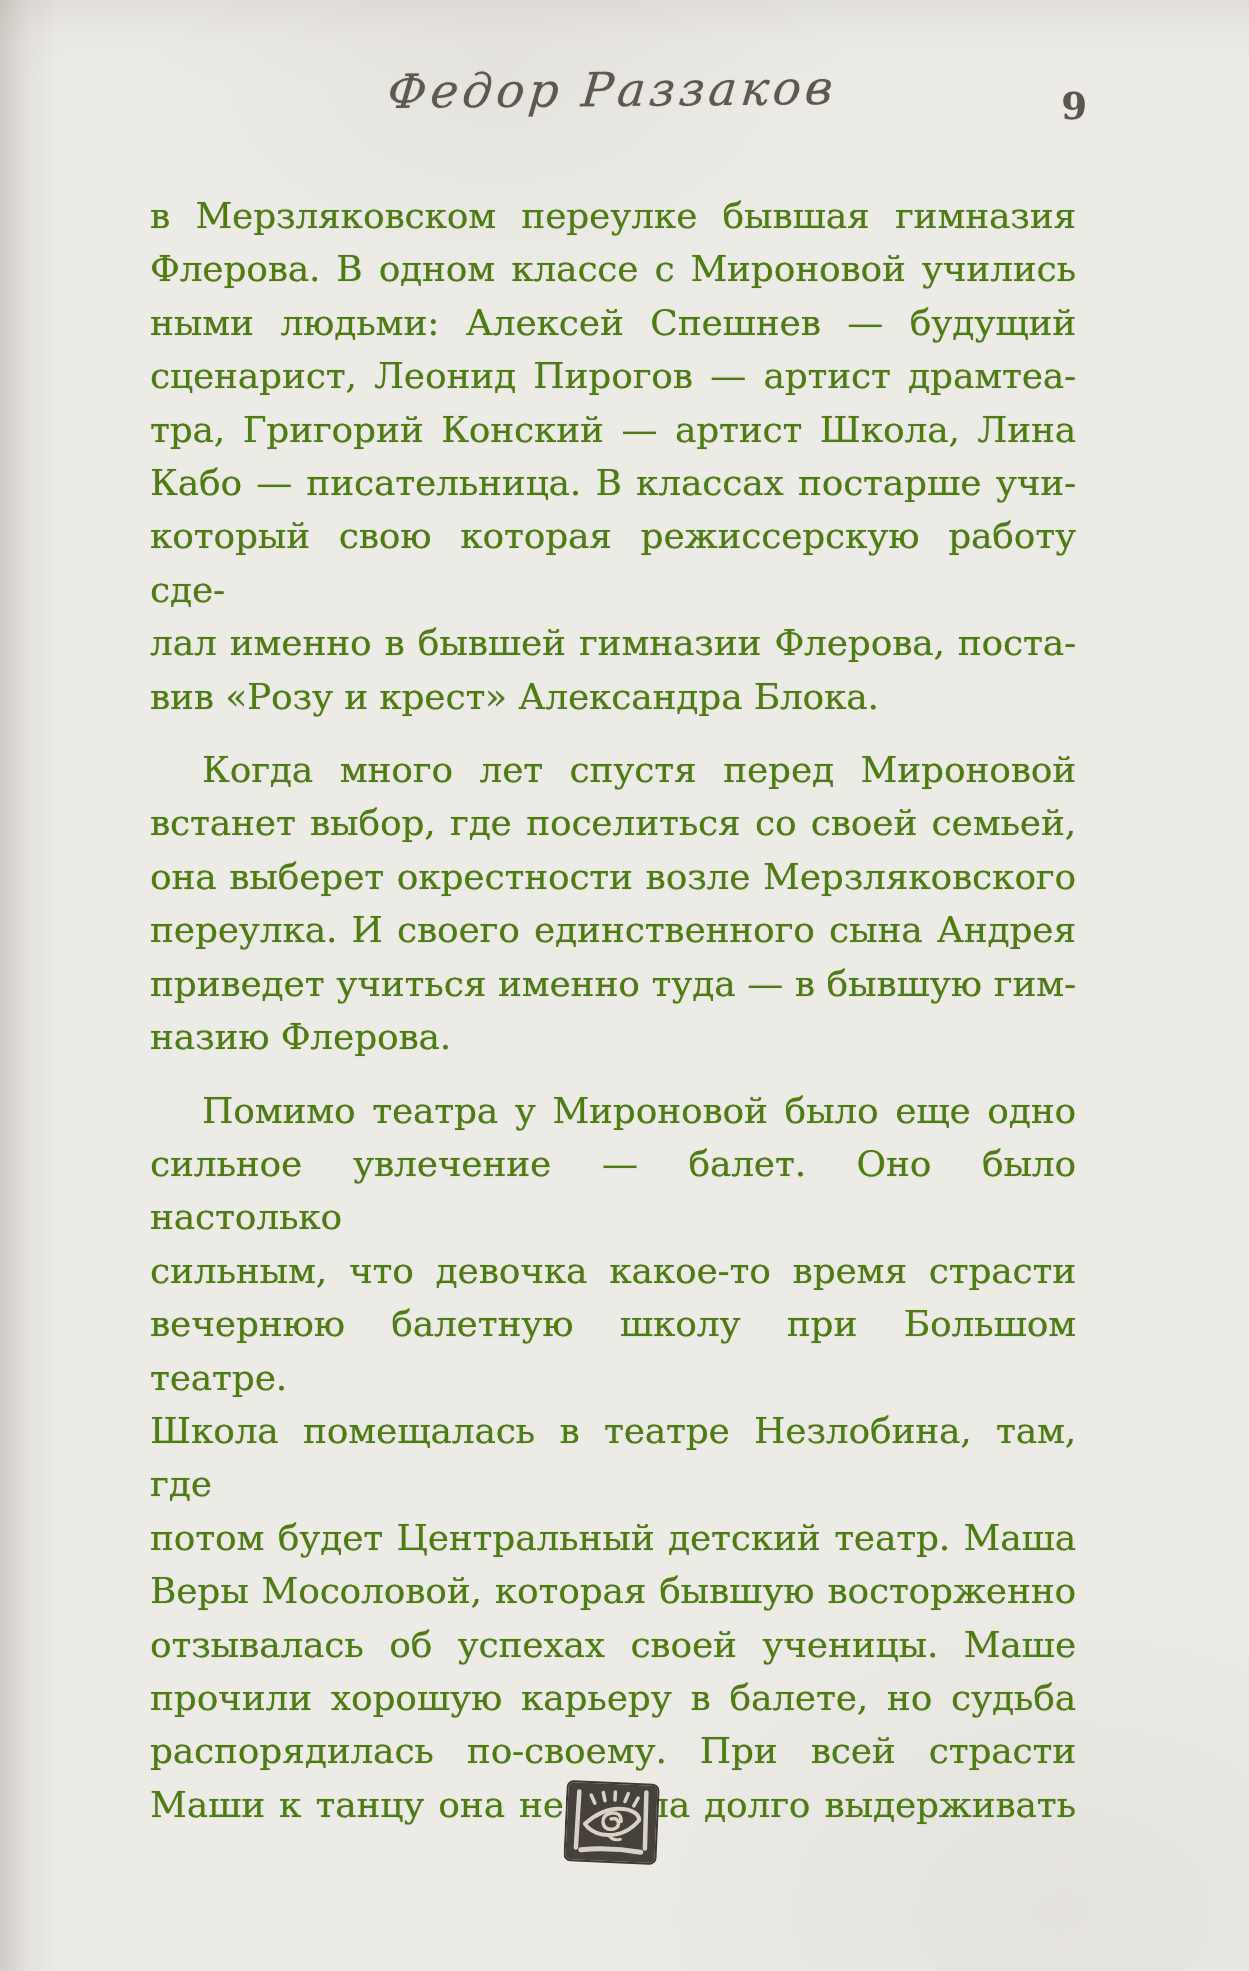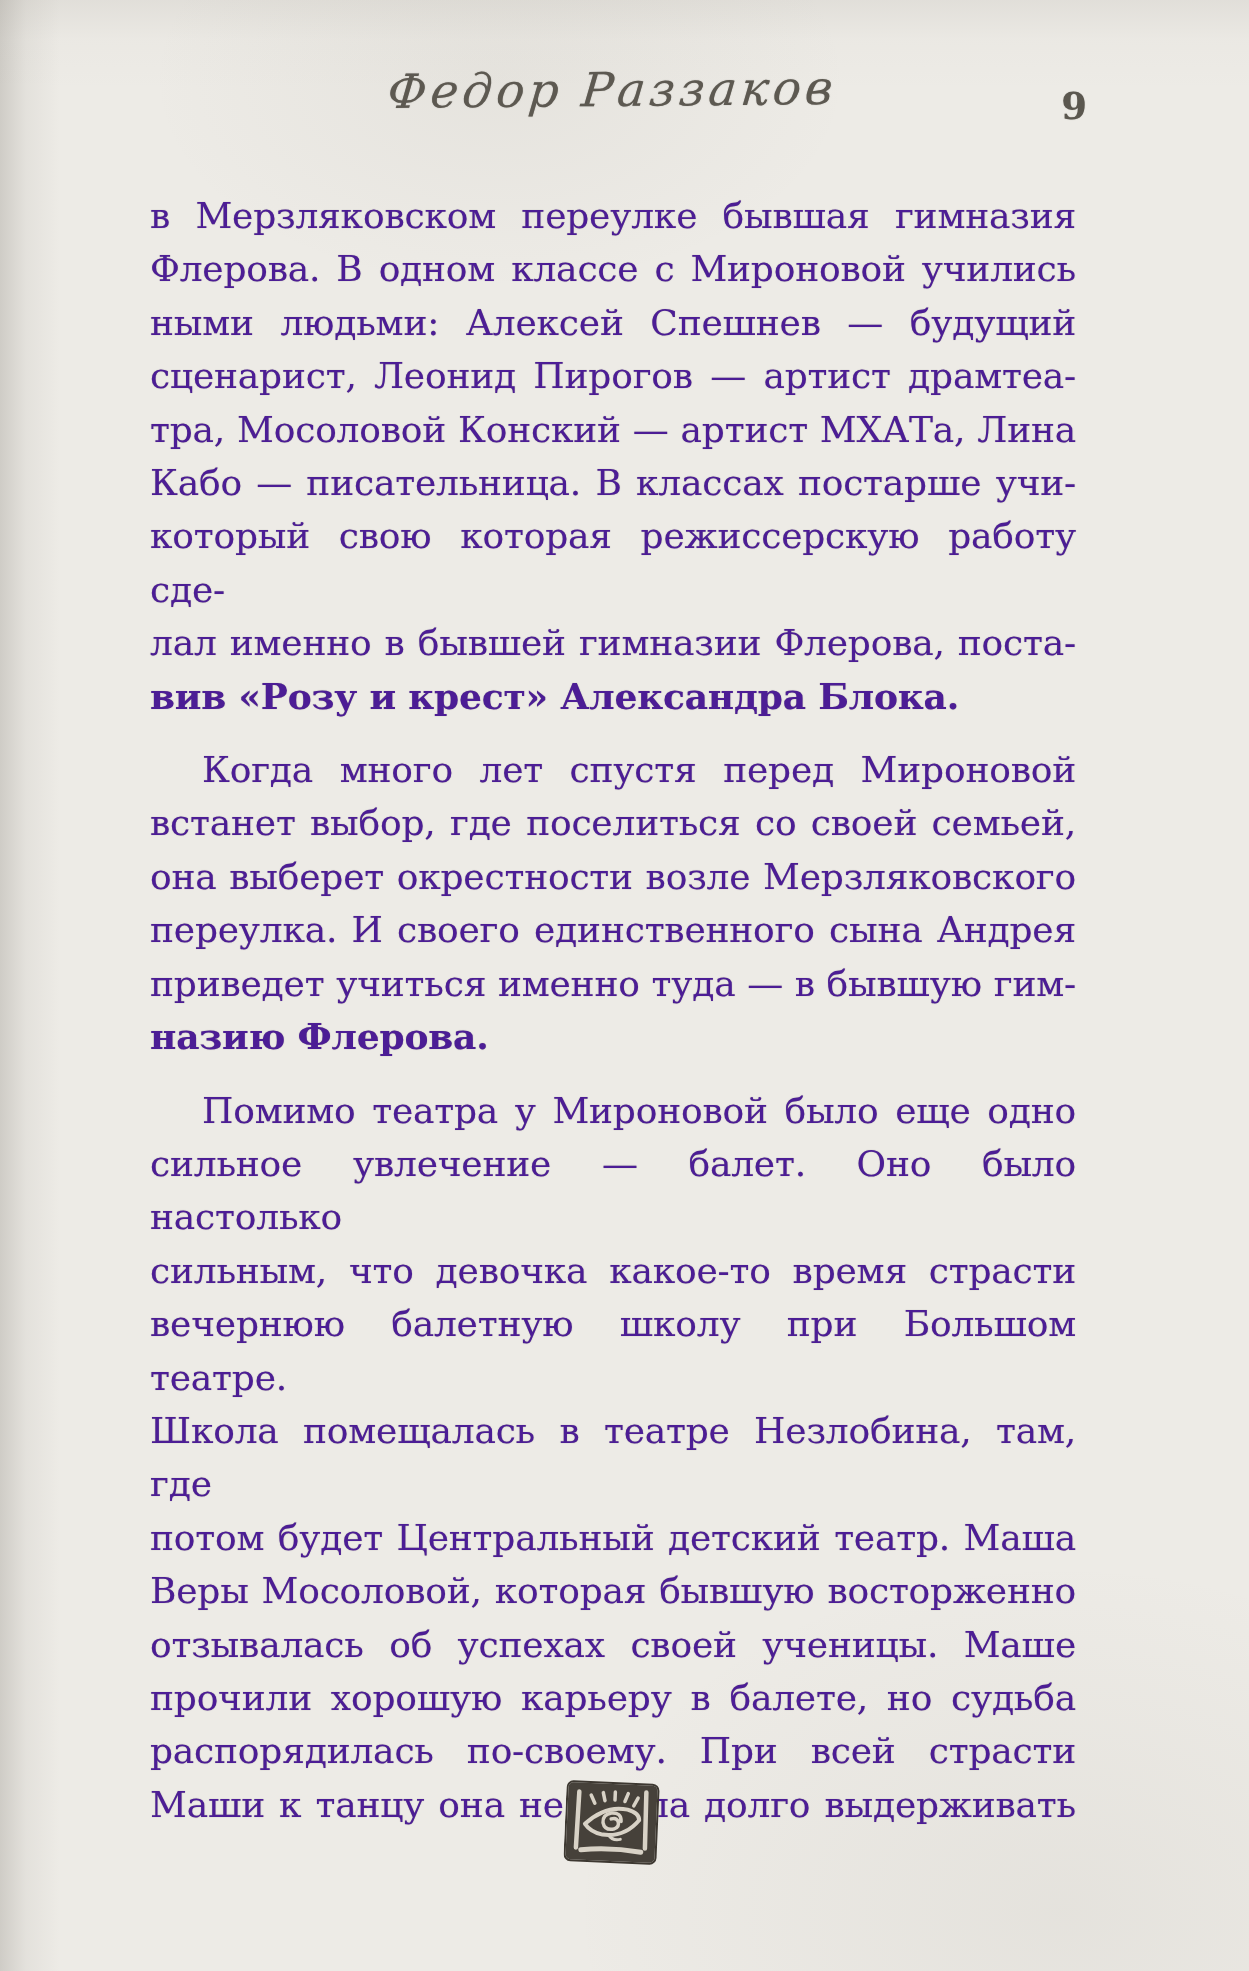--- a/index.html
+++ b/index.html
@@ -41,31 +41,31 @@
   .folio{
     position:absolute;left:1047px;top:84px;width:40px;
     font-size:37px;font-weight:bold;color:#5b574f;
     text-align:right;
     text-shadow:0 0 1px rgba(90,85,78,0.4);
   }
   .textblock{
     position:absolute;left:150px;top:189px;width:926px;
     font-size:36px;
     line-height:53.4px;
-    color:#4c1d95;
+    color:#4d7c0f;
     letter-spacing:-0.2px;
     text-shadow:0 0 1px rgba(70,66,60,0.45);
   }
   .line{
     text-align:justify;
     text-align-last:justify;
     white-space:normal;
   }
   .line.indent{ text-indent:52px;margin-top:20px; }
-  .line.plast{ text-align-last:left;font-weight:bold; }
+  .line.plast{ text-align-last:left; }
   .colophon{
     position:absolute;left:565px;top:1781px;width:94px;height:84px;
     transform:rotate(2.5deg);
   }
 </style>
 </head>
 <body>
 
 <div class="page">
 
@@ -73,21 +73,21 @@
     <span class="author-script">Федор Раззаков</span>
   </div>
 
   <div class="folio">9</div>
 
   <div class="textblock">
     <div class="line">в Мерзляковском переулке бывшая гимназия</div>
     <div class="line">Флерова. В одном классе с Мироновой учились</div>
     <div class="line">ными людьми: Алексей Спешнев — будущий</div>
     <div class="line">сценарист, Леонид Пирогов — артист драмтеа-</div>
-    <div class="line">тра, Мосоловой Конский — артист МХАТа, Лина</div>
+    <div class="line">тра, Григорий Конский — артист Школа, Лина</div>
     <div class="line">Кабо — писательница. В классах постарше учи-</div>
     <div class="line">который свою которая режиссерскую работу сде-</div>
     <div class="line">лал именно в бывшей гимназии Флерова, поста-</div>
     <div class="line plast">вив «Розу и крест» Александра Блока.</div>
     <div class="line indent">Когда много лет спустя перед Мироновой</div>
     <div class="line">встанет выбор, где поселиться со своей семьей,</div>
     <div class="line">она выберет окрестности возле Мерзляковского</div>
     <div class="line">переулка. И своего единственного сына Андрея</div>
     <div class="line">приведет учиться именно туда — в бывшую гим-</div>
     <div class="line plast">назию Флерова.</div>

